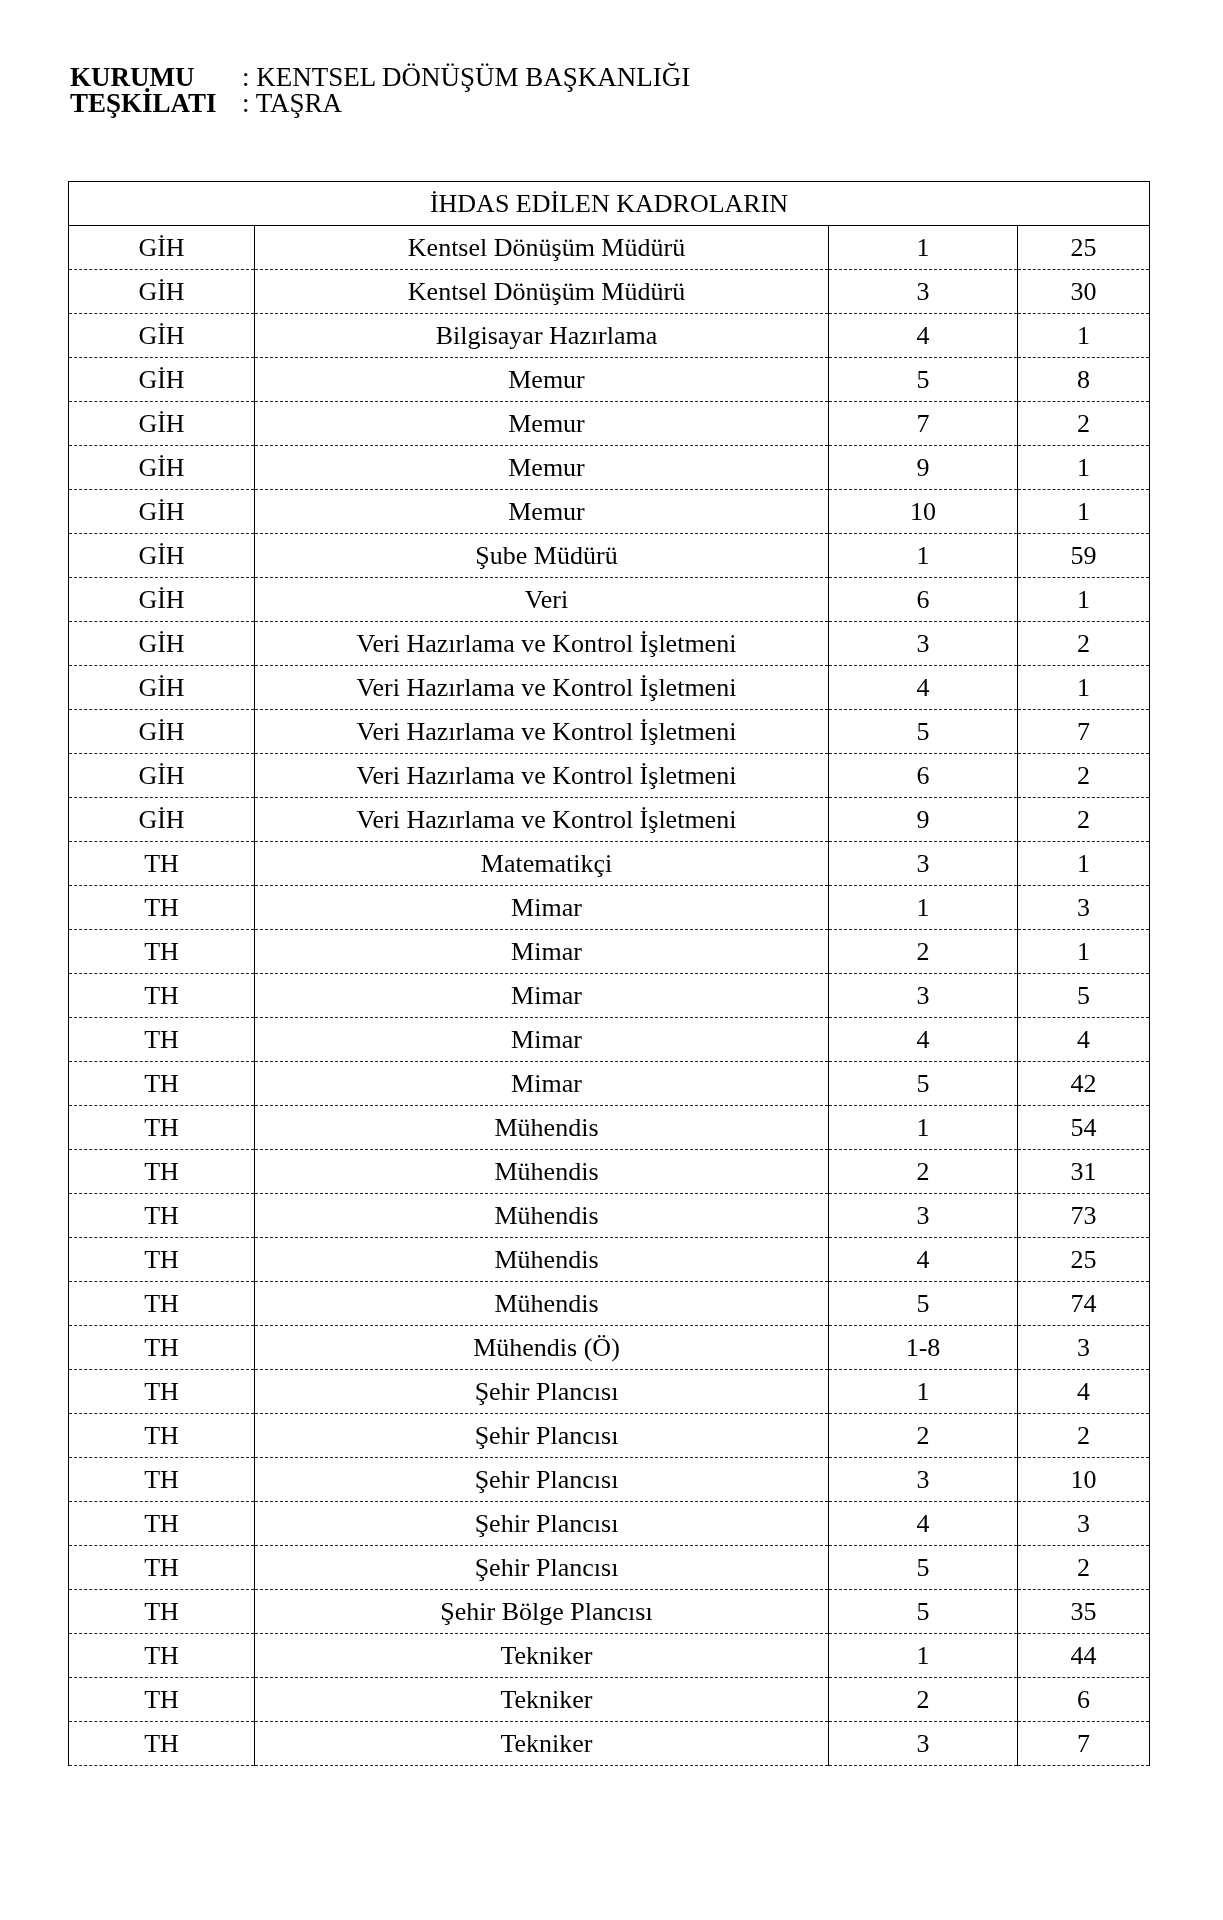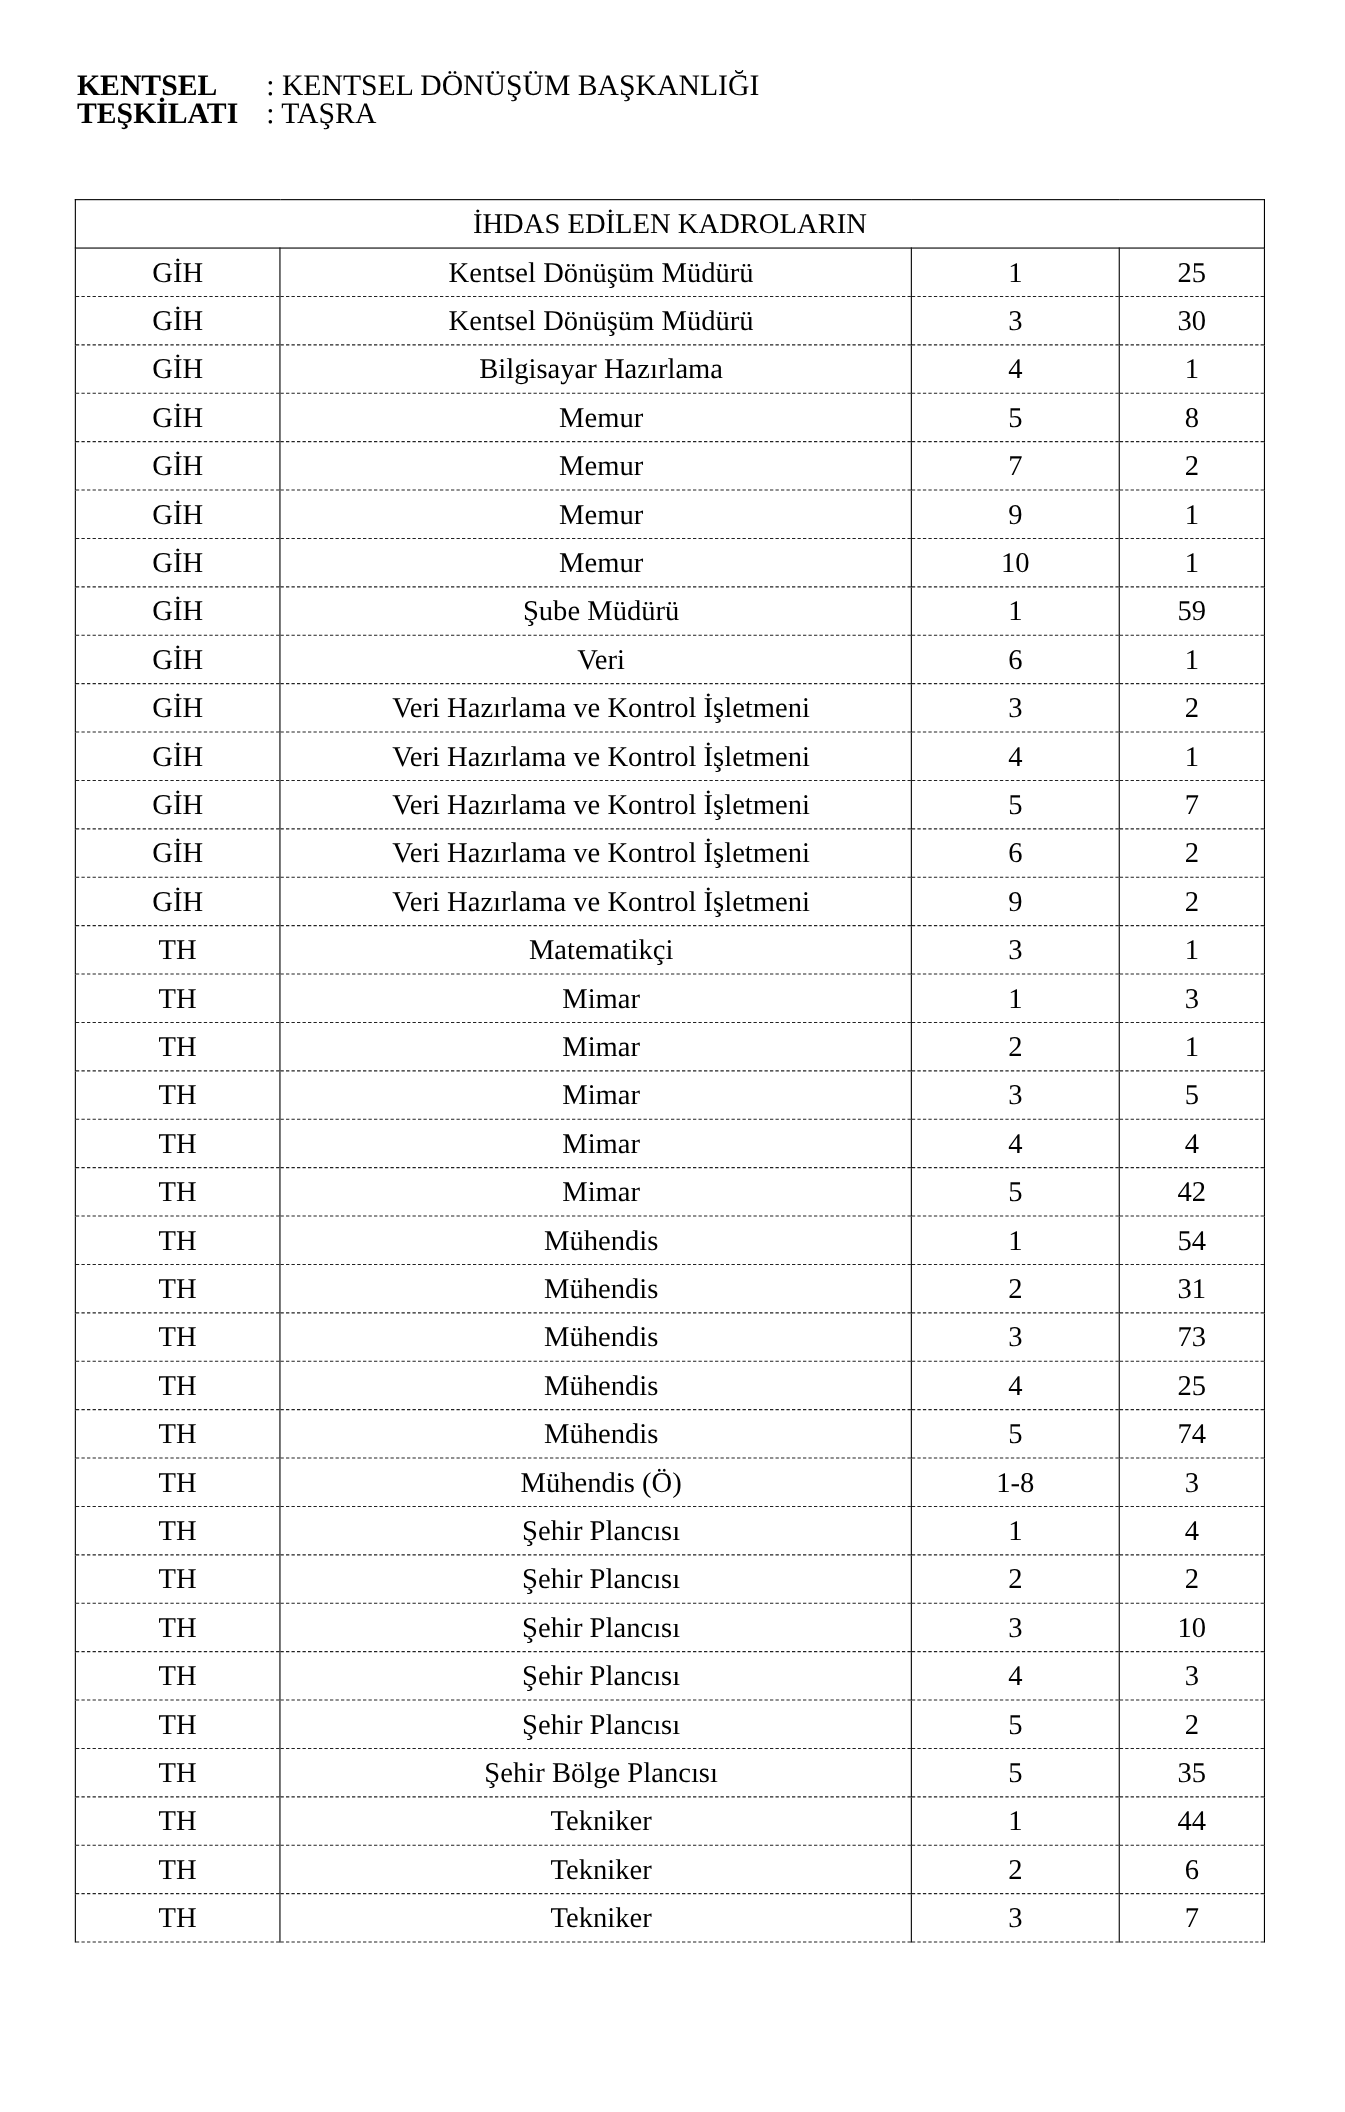--- a/index.html
+++ b/index.html
@@ -16,21 +16,21 @@
     tr.data td { border-top: 1.5px dashed #222; border-bottom: 1.5px dashed #222; }
     th { font-weight: normal; text-align: center; }
     td.center { text-align: center; }
     td.left { text-align: center; padding-left: 10px; }
     tr.title th { height: 43px; }
   </style>
 </head>
 <body>
 
 <div class="meta" id="meta-1">
-  <span class="k">KENTSEL</span><span>: KENTSEL DÖNÜŞÜM BAŞKANLIĞI</span>
+  <span class="k">KURUMU</span><span>: KENTSEL DÖNÜŞÜM BAŞKANLIĞI</span>
 </div>
 <div class="meta" id="meta-2">
   <span class="k">TEŞKİLATI</span><span>: TAŞRA</span>
 </div>
 
 <table>
   <colgroup>
       <col class="c1">
       <col class="c2">
       <col class="c3">

